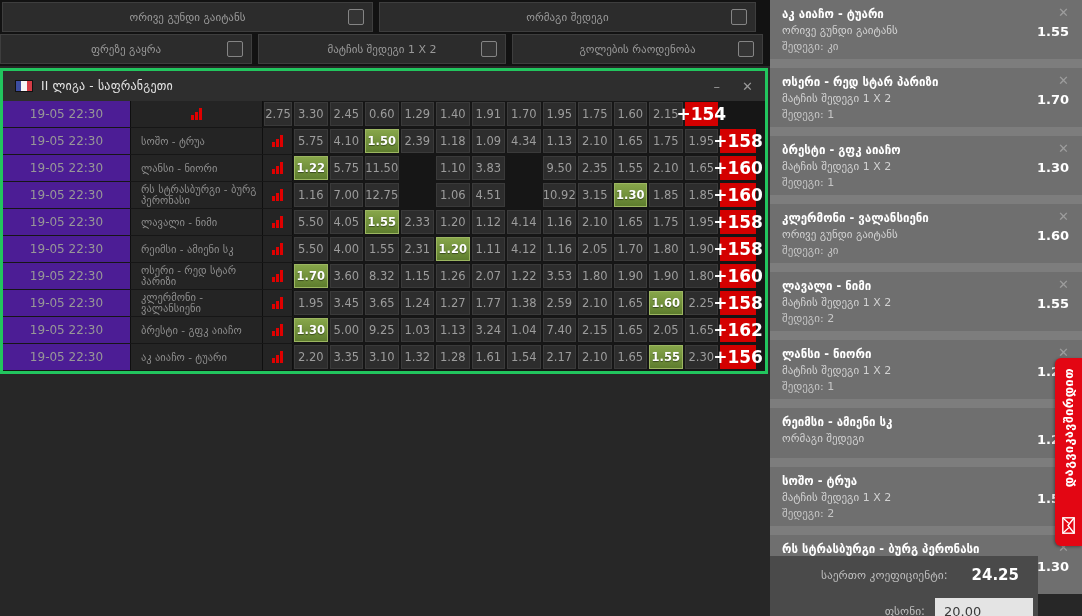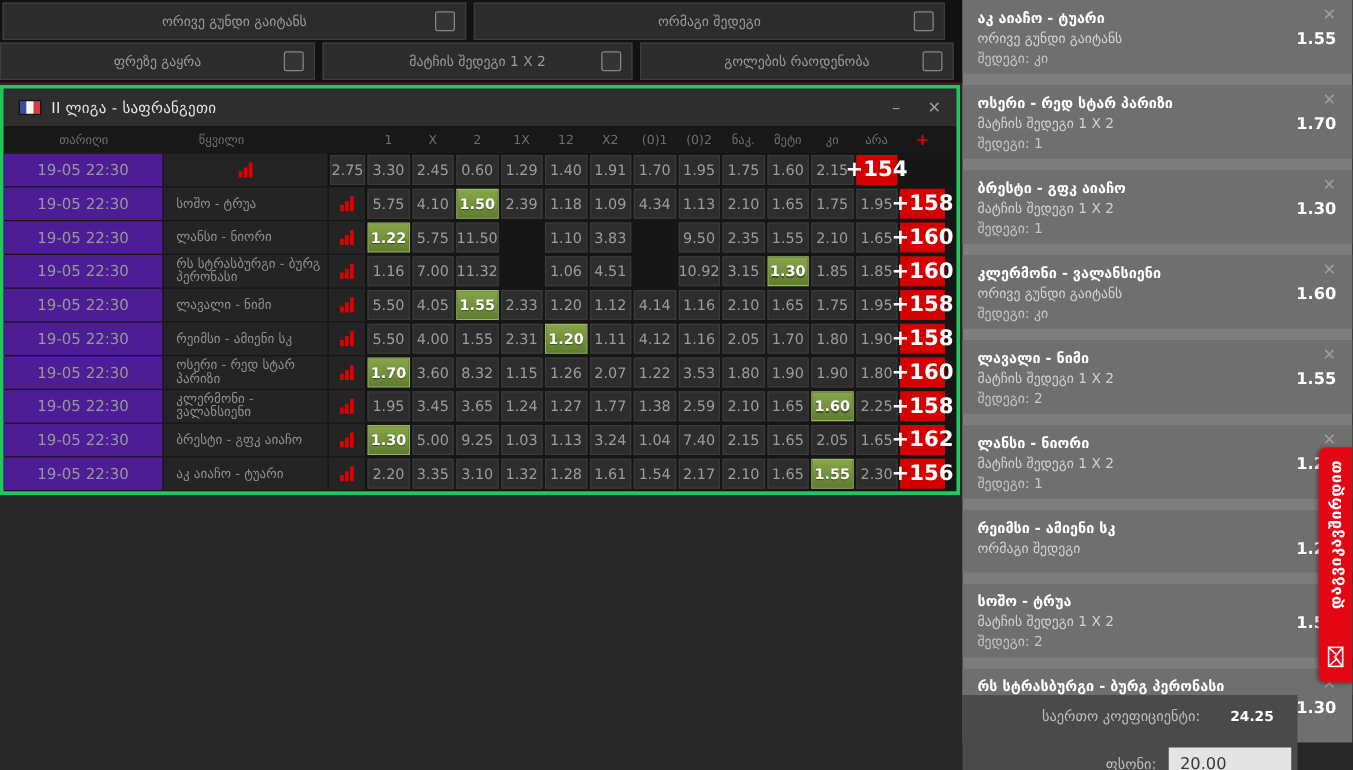--- a/index.html
+++ b/index.html
@@ -58,21 +58,21 @@
   .slip-market { color:#d2d2d2; font-size:11px; margin-top:3px; }
   .slip-pick { color:#c6c6c6; font-size:11px; margin-top:3px; }
   .slip-close { position:absolute; right:13px; top:5px; color:#9d9d9d; font-size:13px; font-weight:bold; cursor:pointer; }
   .slip-odd { position:absolute; right:13px; top:24px; color:#fff; font-size:13px; font-weight:bold; }
 
   
   .summary { position:absolute; left:770px; top:556px; width:268px; height:60px; background:#4a4a4a; }
   .sum-row { position:absolute; display:flex; align-items:center; }
   .total-row { top:10px; right:19px; }
   .total-label { color:#bdbdbd; font-size:11.5px; margin-right:24px; }
-  .total-value { color:#fff; font-size:11px; font-weight:bold; }
+  .total-value { color:#fff; font-size:15px; font-weight:bold; }
   .stake-row { top:42px; right:5px; }
   .stake-label { color:#bdbdbd; font-size:11.5px; margin-right:10px; }
   .stake-input { width:98px; height:26px; background:#e4e4e4; border:none; outline:none; font-size:13px;
                  color:#3a3a3a; padding-left:9px; font-family:"DejaVu Sans",sans-serif; }
 
   
   .ribbon { position:absolute; left:1055px; top:358px; width:27px; height:188px; background:#e30613;
             border-radius:6px 0 0 6px; z-index:6; cursor:pointer; box-shadow:-1px 1px 3px rgba(0,0,0,.35); }
   .ribbon-label { position:absolute; top:10px; left:6px; writing-mode:vertical-rl; transform:rotate(180deg);
                   color:#fff; font-weight:bold; font-size:12.5px; letter-spacing:.5px; }
@@ -111,37 +111,20 @@
       <span class="flag">
           <i></i>
           <i></i>
           <i></i>
         </span>
       <span class="ptitle">II ლიგა - საფრანგეთი</span>
       <span class="pctrl">
         <span>–</span>
         <span>✕</span>
       </span>
-    </div>
-    <div class="hdr">
-      <div class="h">თარიღი</div>
-      <div class="h team-h">წყვილი</div>
-      <div class="h">1</div>
-      <div class="h">X</div>
-      <div class="h">2</div>
-      <div class="h">1X</div>
-      <div class="h">12</div>
-      <div class="h">X2</div>
-      <div class="h">(0)1</div>
-      <div class="h">(0)2</div>
-      <div class="h">ნაკ.</div>
-      <div class="h">მეტი</div>
-      <div class="h">კი</div>
-      <div class="h">არა</div>
-      <div class="h plus-h">+</div>
     </div>
     <div id="rows">
     <div class="row">
       <div class="c date">19-05 22:30</div>
       <div class="c iconc">
             <span class="bars">
               <i></i>
               <i></i>
               <i></i>
             </span>
@@ -216,21 +199,21 @@
       <div class="c team">რს სტრასბურგი - ბურგ პერონასი</div>
       <div class="c iconc">
             <span class="bars">
               <i></i>
               <i></i>
               <i></i>
             </span>
           </div>
       <div class="cell">1.16</div>
       <div class="cell">7.00</div>
-      <div class="cell">11.32</div>
+      <div class="cell">12.75</div>
       <div class="cell empty"></div>
       <div class="cell">1.06</div>
       <div class="cell">4.51</div>
       <div class="cell empty"></div>
       <div class="cell">10.92</div>
       <div class="cell">3.15</div>
       <div class="cell green">1.30</div>
       <div class="cell">1.85</div>
       <div class="cell">1.85</div>
       <div class="plus">+160</div>

